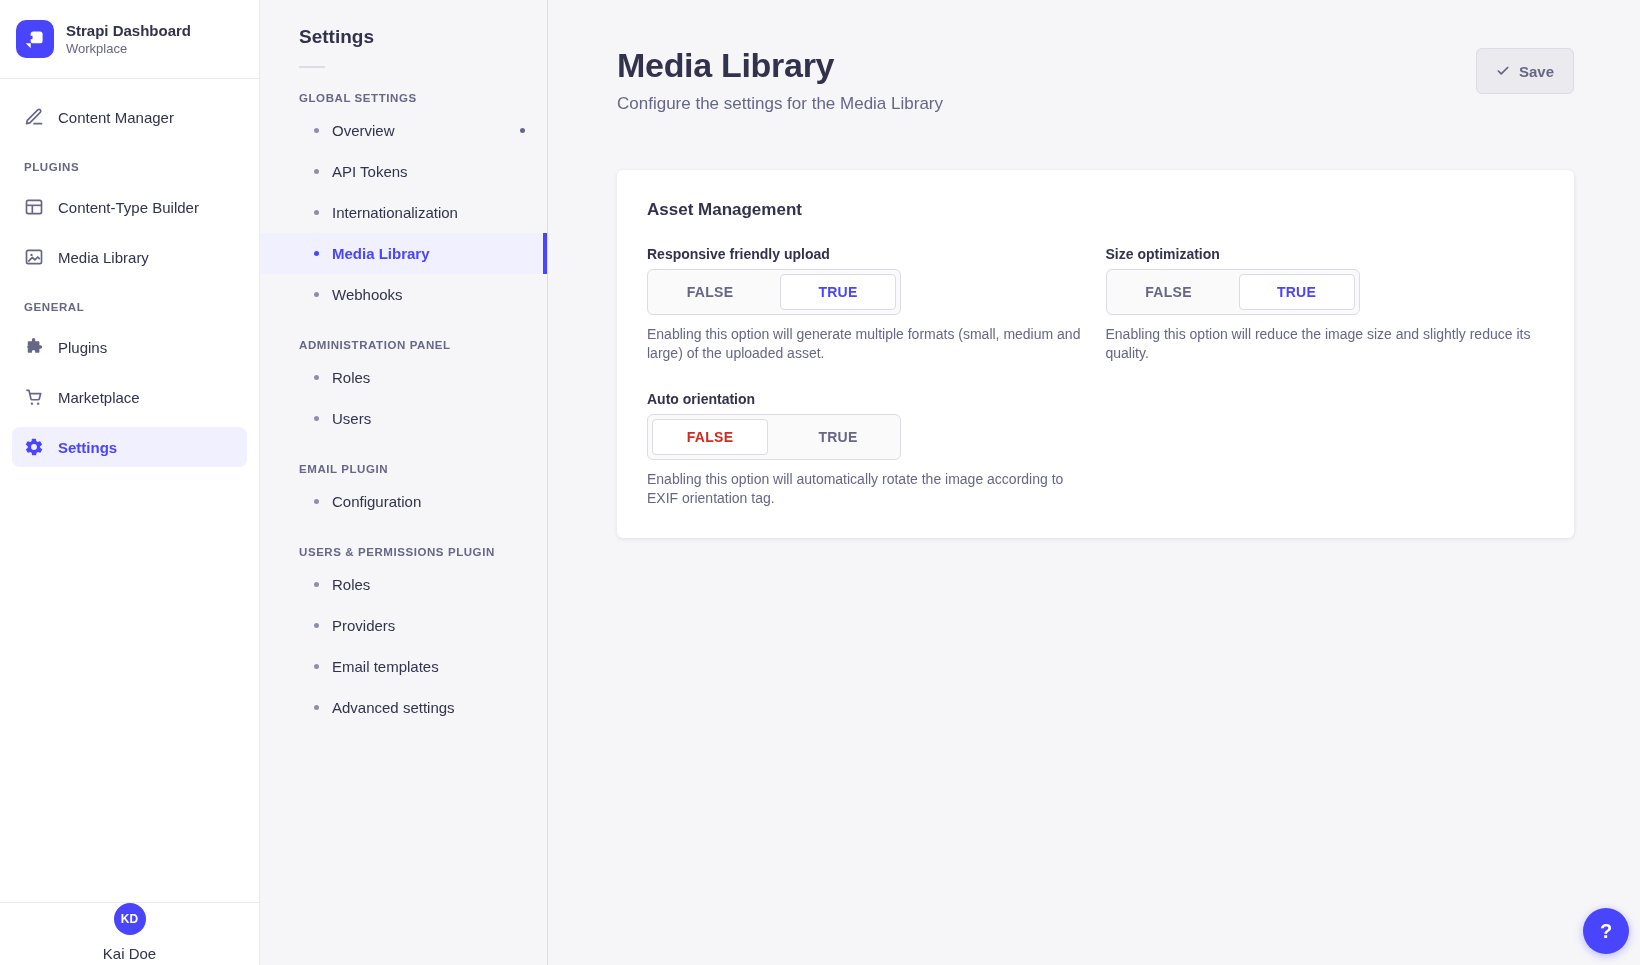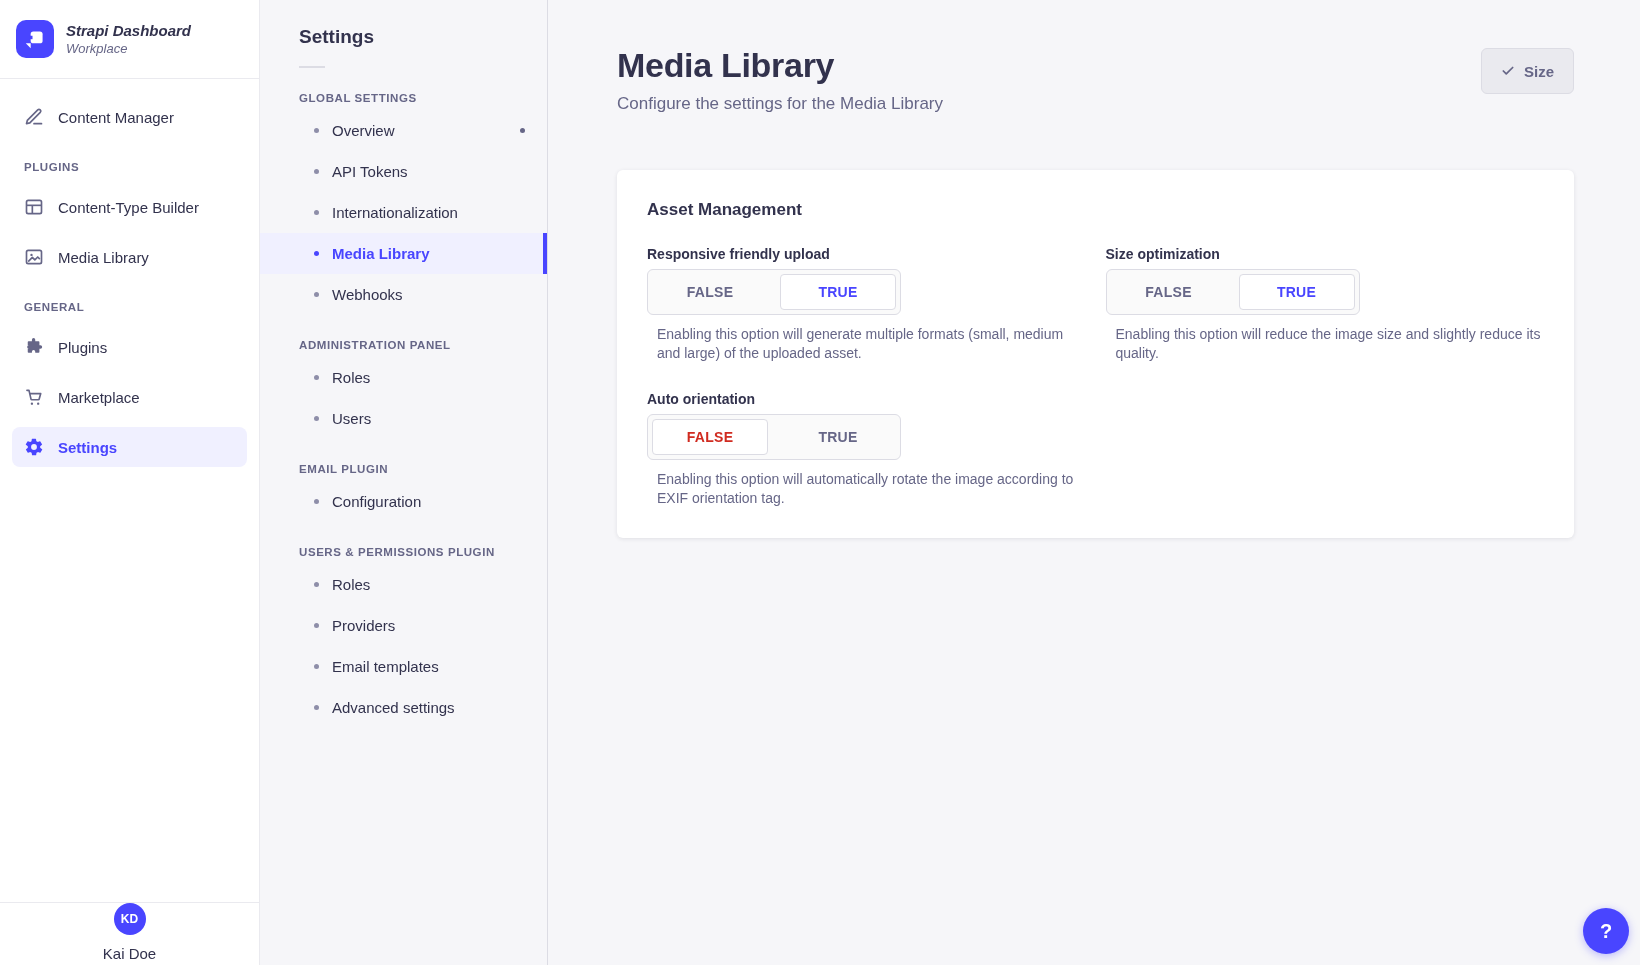--- a/index.html
+++ b/index.html
@@ -12,21 +12,21 @@
   svg { display:block; }
 
   
   .sidebar {
     width:260px; min-width:260px; background:#ffffff;
     border-right:1px solid #eaeaef;
     display:flex; flex-direction:column; height:100%;
   }
   .brand {
     display:flex; align-items:center; gap:12px;
-    padding:20px 16px; border-bottom:1px solid #eaeaef;font-style:italic;
+    padding:20px 16px; border-bottom:1px solid #eaeaef;
   }
   .brand-logo {
     width:38px; height:38px; border-radius:10px; background:#4945ff;
     display:flex; align-items:center; justify-content:center; flex:none;
   }
   .brand-text .title { font-size:15px; font-weight:bold; color:#32324d; }
   .brand-text .subtitle { font-size:13px; color:#666687; margin-top:2px; }
 
   .nav-scroll { flex:1; padding:18px 12px 0 12px; }
   .nav-item {
@@ -113,21 +113,21 @@
     display:flex; padding:4px; gap:12px;
   }
   .toggle .opt {
     flex:1; display:flex; align-items:center; justify-content:center;
     font-size:14px; font-weight:bold; letter-spacing:.02em;
     color:#666687; border-radius:4px; border:1px solid transparent;
     background:transparent; cursor:pointer; font-family:inherit;
   }
   .toggle .opt.on-true { background:#ffffff; border-color:#dcdce4; color:#4945ff; }
   .toggle .opt.on-false { background:#ffffff; border-color:#dcdce4; color:#d02b20; }
-  .field-hint { font-size:14px; color:#666687; margin-top:10px; line-height:1.35; max-width:452px;margin-left:10px; }
+  .field-hint { font-size:14px; color:#666687; margin-top:10px; line-height:1.35; max-width:452px; }
 
   .help-fab {
     position:absolute; right:11px; bottom:11px;
     width:46px; height:46px; border-radius:50%; background:#4945ff;
     color:#fff; font-size:20px; font-weight:bold;
     display:flex; align-items:center; justify-content:center;
     border:none; cursor:pointer; box-shadow:0 2px 8px rgba(73,69,255,.35);
     font-family:inherit;
   }
 </style>
@@ -293,21 +293,21 @@
     <div>
       <h1 class="page-title">Media Library</h1>
       <div class="page-subtitle">Configure the settings for the Media Library</div>
     </div>
     <button class="save-btn">
       <span class="chk">
         <svg width="14" height="14" viewBox="0 0 24 24" fill="none" stroke="currentColor" stroke-width="3" stroke-linecap="round" stroke-linejoin="round">
           <path d="M20 6L9 17l-5-5"></path>
         </svg>
       </span>
-      <span>Size</span>
+      <span>Save</span>
     </button>
   </div>
 
   <section class="panel">
     <h2 class="panel-title">Asset Management</h2>
     <div class="fields-grid">
 
       <div class="field">
         <div class="field-label">Responsive friendly upload</div>
         <div class="toggle">

